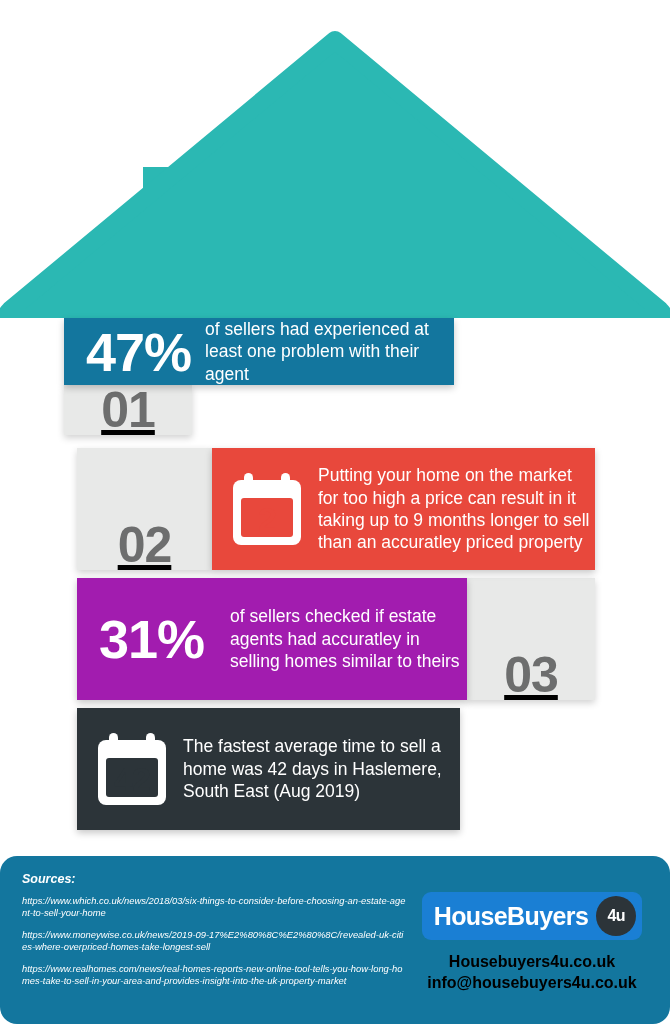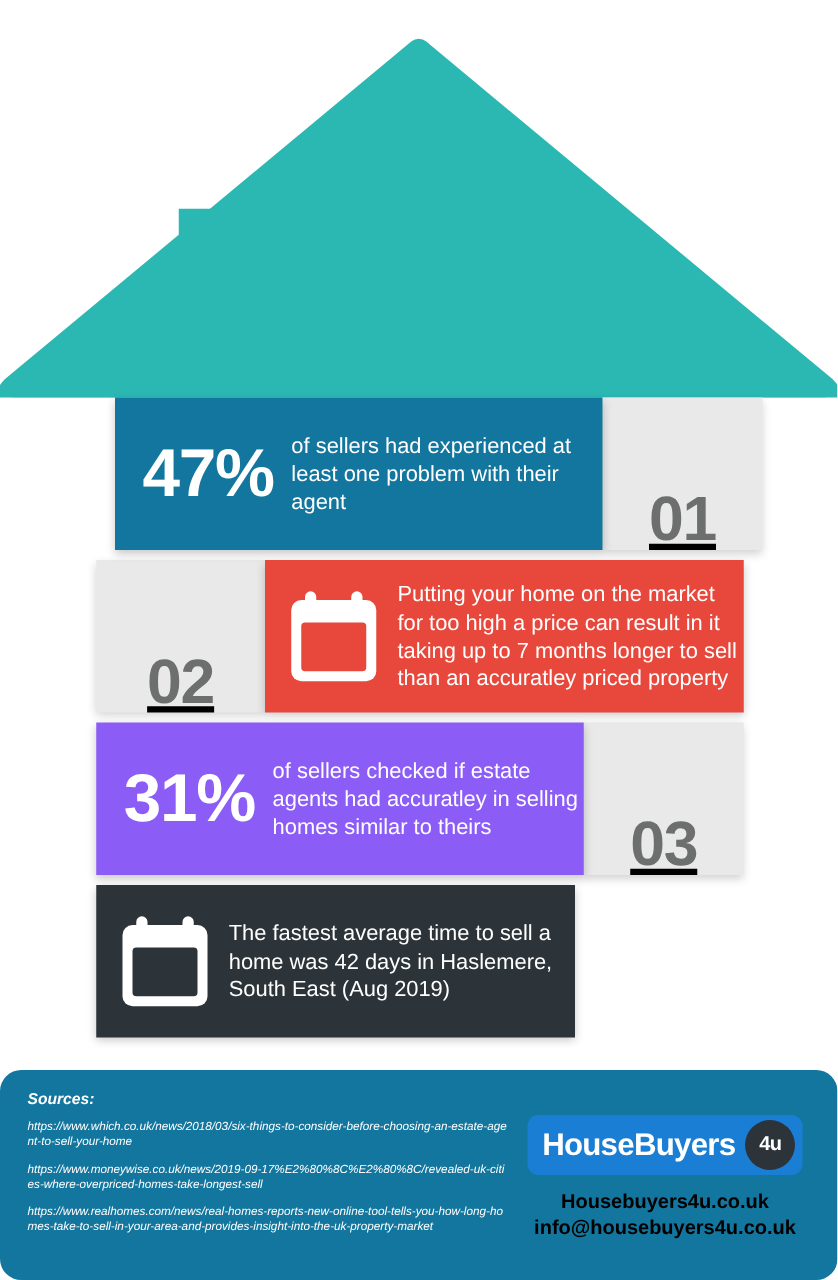--- a/index.html
+++ b/index.html
@@ -39,21 +39,21 @@
   }
 
   .row {
     position: absolute;
     height: 122px;
     display: flex;
     align-items: stretch;
   }
 
   
-  .row-1 { left: 92px; top: 0px;   width: 518px; }
+  .row-1 { left: 64px; top: 0px;   width: 518px; flex-direction: column; }
   .row-2 { left: 77px; top: 130px; width: 518px; }
   .row-3 { left: 77px; top: 260px; width: 518px; }
   .row-4 { left: 77px; top: 390px; width: 518px; }
 
   .panel-color {
     position: relative;
     display: flex;
     align-items: center;
     box-shadow: 0 3px 7px rgba(0,0,0,0.22);
     z-index: 2;
@@ -71,21 +71,21 @@
 
   
   .row-1 .panel-color, .row-3 .panel-color { width: 390px; }
   .row-1 .panel-num,   .row-3 .panel-num   { width: 128px; }
   
   .row-2 .panel-num,   .row-4 .panel-num   { width: 135px; }
   .row-2 .panel-color, .row-4 .panel-color { width: 383px; }
 
   .bg-blue  { background: #13769e; }
   .bg-red   { background: #e8483c; }
-  .bg-green { background: #8b5cf6; }
+  .bg-green { background: #a21caf; gap: 12px; }
   .bg-dark  { background: #2c3439; }
 
   .big-num {
     color: #ffffff;
     font-size: 54px;
     font-weight: bold;
     letter-spacing: -1px;
     line-height: 1;
     white-space: nowrap;
     padding-left: 22px;
@@ -243,21 +243,21 @@
       <div class="panel-color bg-red">
         <div class="cal-icon">
           <svg viewBox="0 0 74 78" xmlns="http://www.w3.org/2000/svg">
             <rect x="14" y="3" width="9" height="16" rx="4.5" fill="#ffffff"></rect>
             <rect x="51" y="3" width="9" height="16" rx="4.5" fill="#ffffff"></rect>
             <rect x="3" y="10" width="68" height="65" rx="8" fill="#ffffff"></rect>
             <rect x="11" y="28" width="52" height="39" rx="3" fill="#e8483c"></rect>
           </svg>
           <div class="cal-num on-red">2</div>
         </div>
-        <div class="row-text">Putting your home on the market for too high a price can result in it taking up to 7 months longer to sell than an accuratley priced property</div>
+        <div class="row-text">Putting your home on the market for too high a price can result in it taking up to 9 months longer to sell than an accuratley priced property</div>
       </div>
     </div>
 
     <div class="row row-3">
       <div class="panel-color bg-green">
         <div class="big-num">31%</div>
         <div class="row-text">of sellers checked if estate agents had accuratley in selling homes similar to theirs</div>
       </div>
       <div class="panel-num">
         <span class="step-num">03</span>

